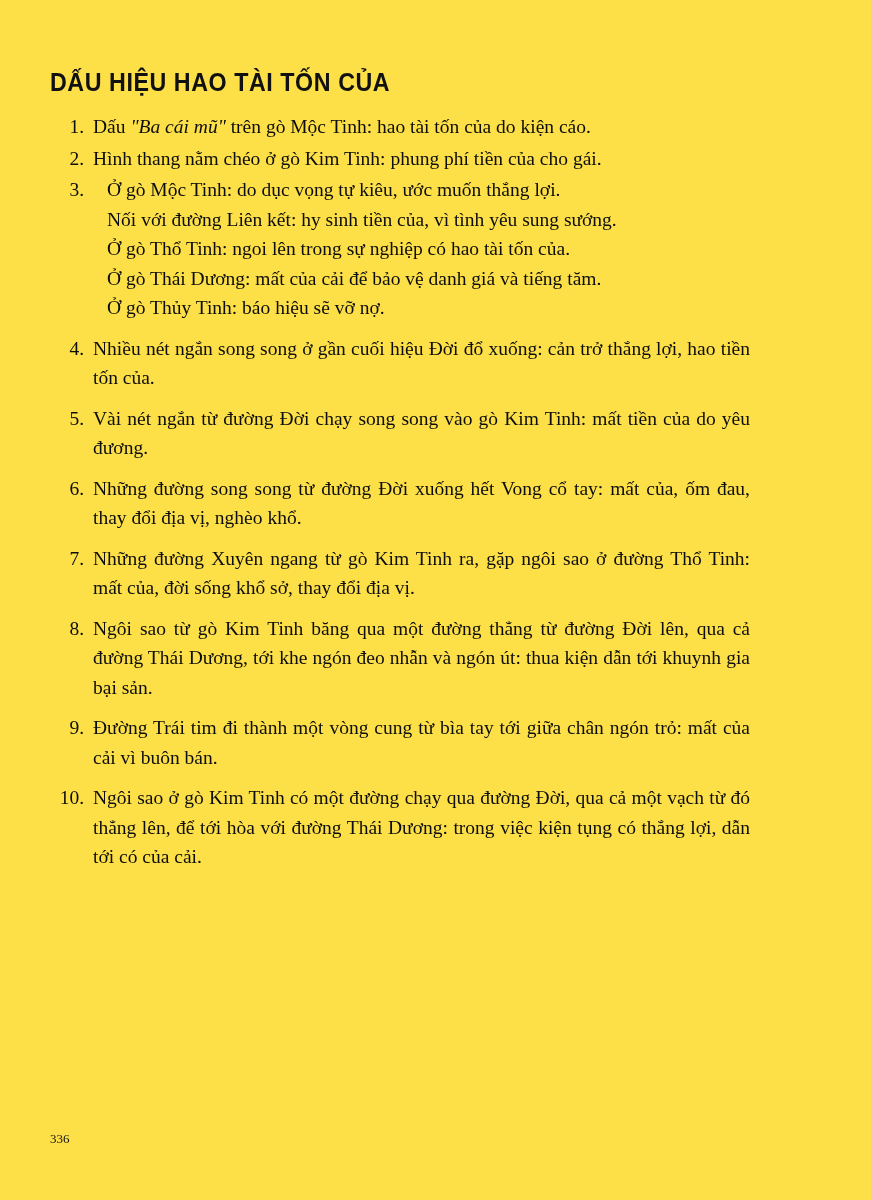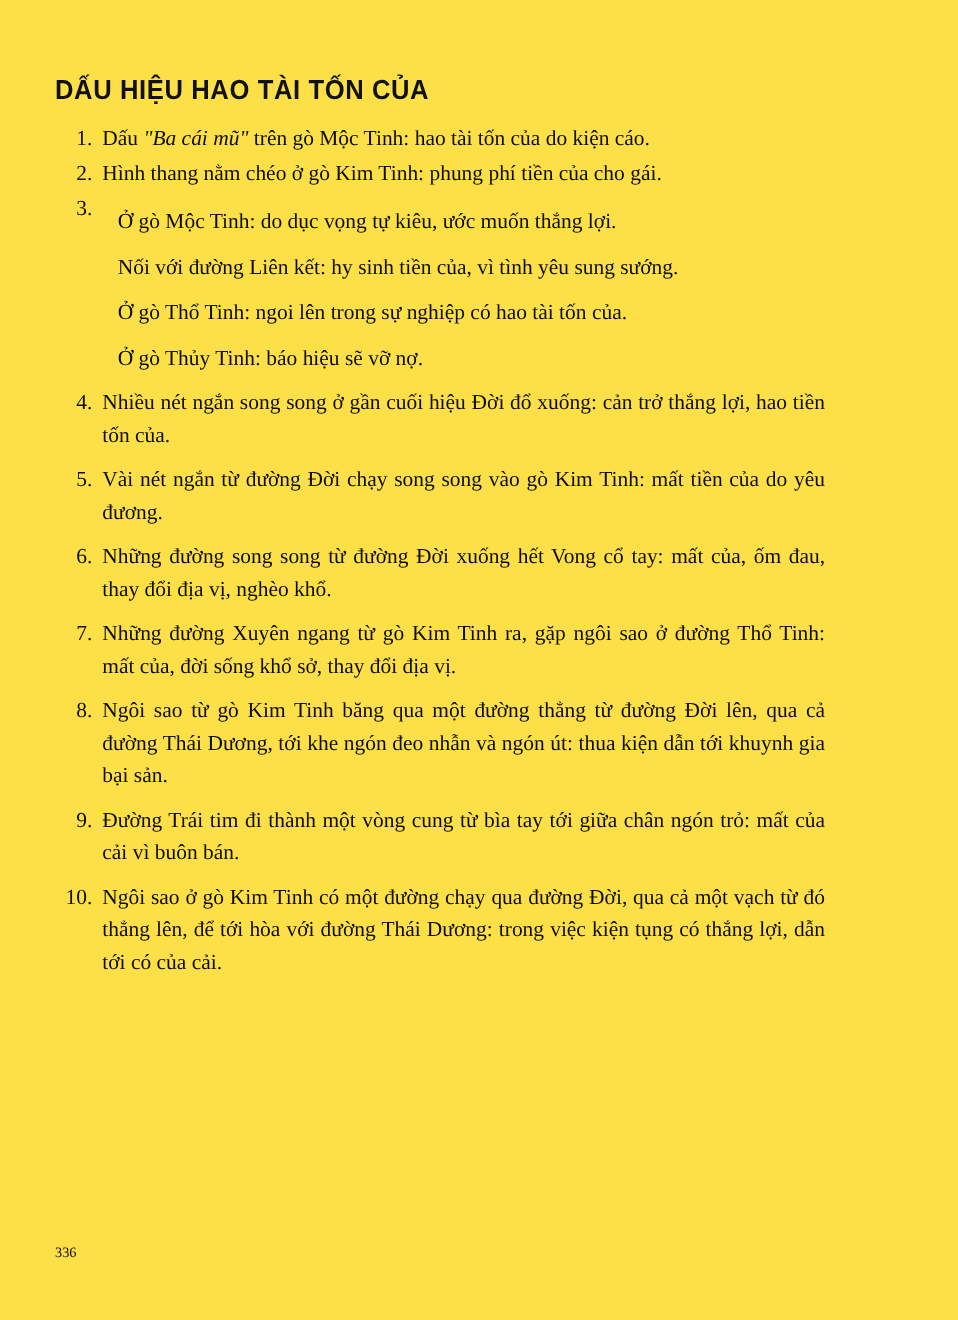--- a/index.html
+++ b/index.html
@@ -77,21 +77,20 @@
   }
 
   .item-main {
     display: block;
   }
 
   .sub-line {
     display: block;
     padding-left: 14px;
     white-space: nowrap;
-    margin-top: 12px;
   }
 
   .quoted-italic {
     font-style: italic;
   }
 
   .page-number {
     position: absolute;
     left: 50px;
     top: 1131px;
@@ -120,20 +119,21 @@
       <div class="item-number">2.</div>
       <div class="item-body nojustify">Hình thang nằm chéo ở gò Kim Tinh: phung phí tiền của cho gái.</div>
     </div>
 
     <div class="list-item">
       <div class="item-number">3.</div>
       <div class="item-body nojustify">
         <span class="sub-line">Ở gò Mộc Tinh: do dục vọng tự kiêu, ước muốn thắng lợi.</span>
         <span class="sub-line">Nối với đường Liên kết: hy sinh tiền của, vì tình yêu sung sướng.</span>
         <span class="sub-line">Ở gò Thổ Tinh: ngoi lên trong sự nghiệp có hao tài tốn của.</span>
+        <span class="sub-line">Ở gò Thái Dương: mất của cải để bảo vệ danh giá và tiếng tăm.</span>
         <span class="sub-line">Ở gò Thủy Tinh: báo hiệu sẽ vỡ nợ.</span>
       </div>
     </div>
 
     <div class="list-item gap">
       <div class="item-number">4.</div>
       <div class="item-body">Nhiều nét ngắn song song ở gần cuối hiệu Đời đổ xuống: cản trở thắng lợi, hao tiền tốn của.</div>
     </div>
 
     <div class="list-item gap">

